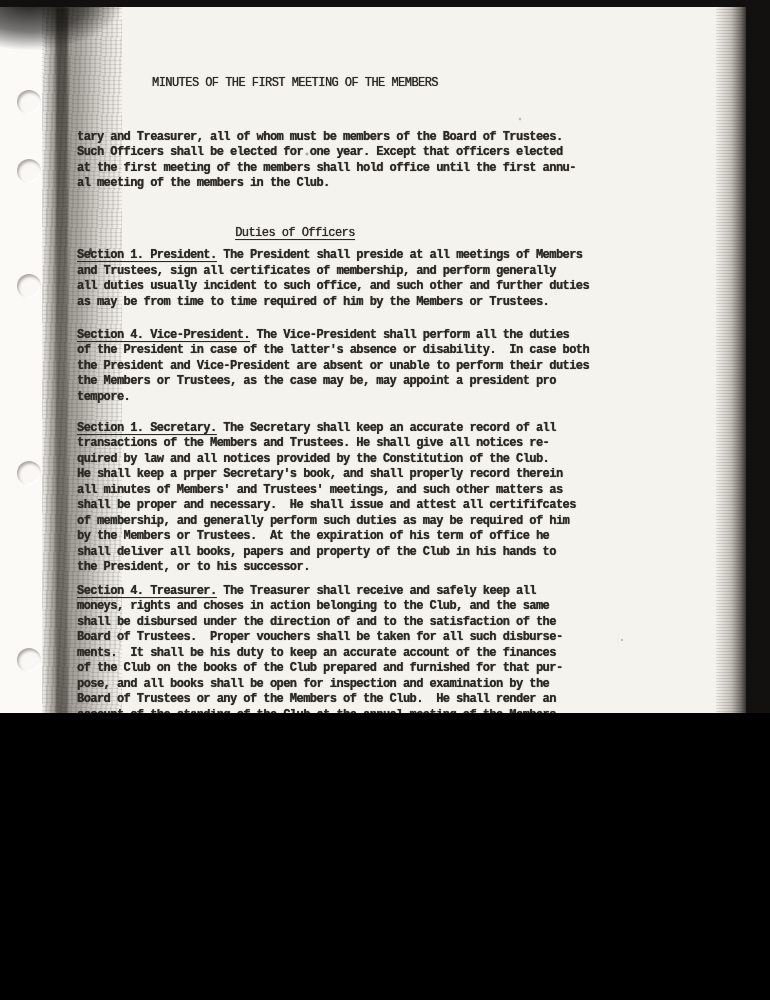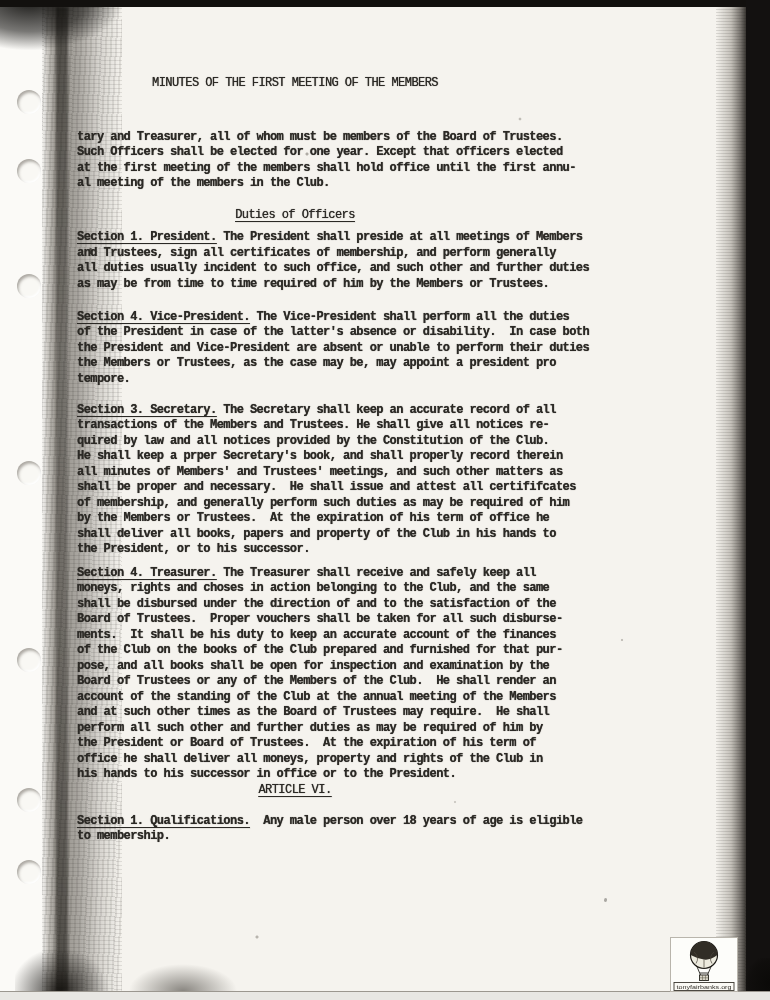--- a/index.html
+++ b/index.html
@@ -1,19 +1,19 @@
 <!DOCTYPE html>
 <html style="--paper: #f5f3ee; --ink: #2b2925; --frame: #0e0d0b;"><head>
 <meta charset="utf-8">
 <style>
   :root{
     --paper:#f5f3ee; --ink:#2b2925; --frame:#0e0d0b;
   }
   html,body{margin:0;padding:0;background:#000;}
-  .scan{position:relative;width:770px;height:1000px;overflow:hidden;background:var(--frame);
+  .scan{position:relative;width:770px;height:713px;overflow:hidden;background:var(--frame);
         font-family:"Liberation Mono","DejaVu Sans Mono",monospace;}
   
   .paper{position:absolute;left:0;top:7px;width:746px;height:984px;background:var(--paper);
     background-image:
       radial-gradient(circle at 307px 147px, rgba(70,64,55,.40) 0 1px, transparent 2px),
       radial-gradient(circle at 520px 112px, rgba(70,64,55,.30) 0 .8px, transparent 1.8px),
       radial-gradient(circle at 257px 930px, rgba(70,64,55,.35) 0 1px, transparent 2px),
       radial-gradient(circle at 622px 633px, rgba(70,64,55,.28) 0 .8px, transparent 1.6px),
       radial-gradient(circle at 152px 422px, rgba(70,64,55,.22) 0 .8px, transparent 1.6px),
       radial-gradient(circle at 455px 795px, rgba(70,64,55,.22) 0 .8px, transparent 1.6px);}
@@ -52,21 +52,21 @@
   
   .typed{position:absolute;left:77px;top:0;width:560px;color:var(--ink);
     font-size:12px;letter-spacing:-.55px;line-height:15.5px;
     text-shadow:0 0 .8px rgba(43,41,37,.85), .4px .4px 0 rgba(43,41,37,.2);}
   .para{white-space:pre-wrap;font-weight:bold;}
   .centered{text-align:center;padding-right:124px;}
   .u{text-decoration:underline;text-underline-offset:2.5px;text-decoration-thickness:1.2px;}
   .title-line{margin-top:76px;}
   .intro{margin-top:38px;}
   .art-head-v{margin-top:13px;}
-  .art-sub-v{margin-top:16px;}
+  .art-sub-v{margin-top:34px;}
   .sec-1{margin-top:7px;}
   .sec-2{margin-top:17.5px;}
   .sec-3{margin-top:15.5px;}
   .sec-4{margin-top:8px;}
   .art-head-vi{}
   .art-sub-vi{margin-top:17.5px;}
   .sec-q{margin-top:15.5px;}
   .speck{position:absolute;width:3px;height:4px;border-radius:60% 40% 55% 45%;background:rgba(45,42,37,.75);}
   .speck.s1{left:89px;top:248px;height:6px;width:2.5px;}
   .speck.s2{left:604px;top:898px;opacity:.5;}
@@ -117,21 +117,21 @@
 and Trustees, sign all certificates of membership, and perform generally
 all duties usually incident to such office, and such other and further duties
 as may be from time to time required of him by the Members or Trustees.</span></div>
 
     <div class="para sec-2"><span class="u">Section 4. Vice-President.</span><span> The Vice-President shall perform all the duties
 of the President in case of the latter's absence or disability.  In case both
 the President and Vice-President are absent or unable to perform their duties
 the Members or Trustees, as the case may be, may appoint a president pro
 tempore.</span></div>
 
-    <div class="para sec-3"><span class="u">Section 3. Secretary.</span><span> The Secretary shall keep an accurate record of all
+    <div class="para sec-3"><span class="u">Section 1. Secretary.</span><span> The Secretary shall keep an accurate record of all
 transactions of the Members and Trustees. He shall give all notices re-
 quired by law and all notices provided by the Constitution of the Club.
 He shall keep a prper Secretary's book, and shall properly record therein
 all minutes of Members' and Trustees' meetings, and such other matters as
 shall be proper and necessary.  He shall issue and attest all certififcates
 of membership, and generally perform such duties as may be required of him
 by the Members or Trustees.  At the expiration of his term of office he
 shall deliver all books, papers and property of the Club in his hands to
 the President, or to his successor.</span></div>
 

